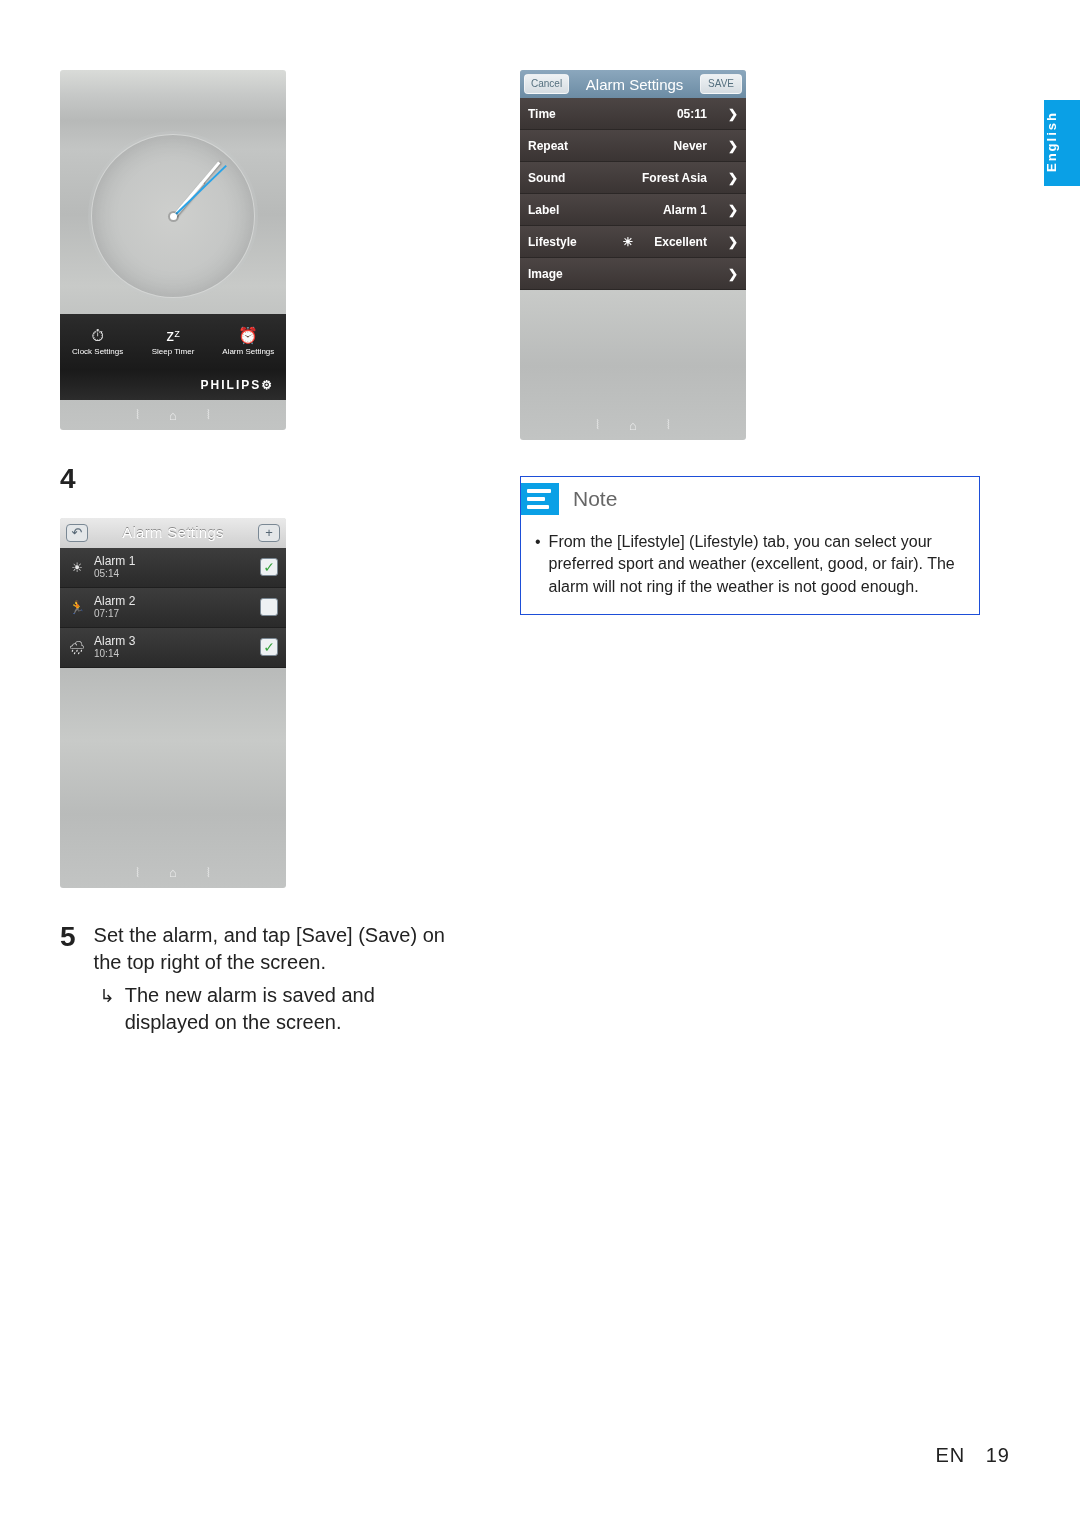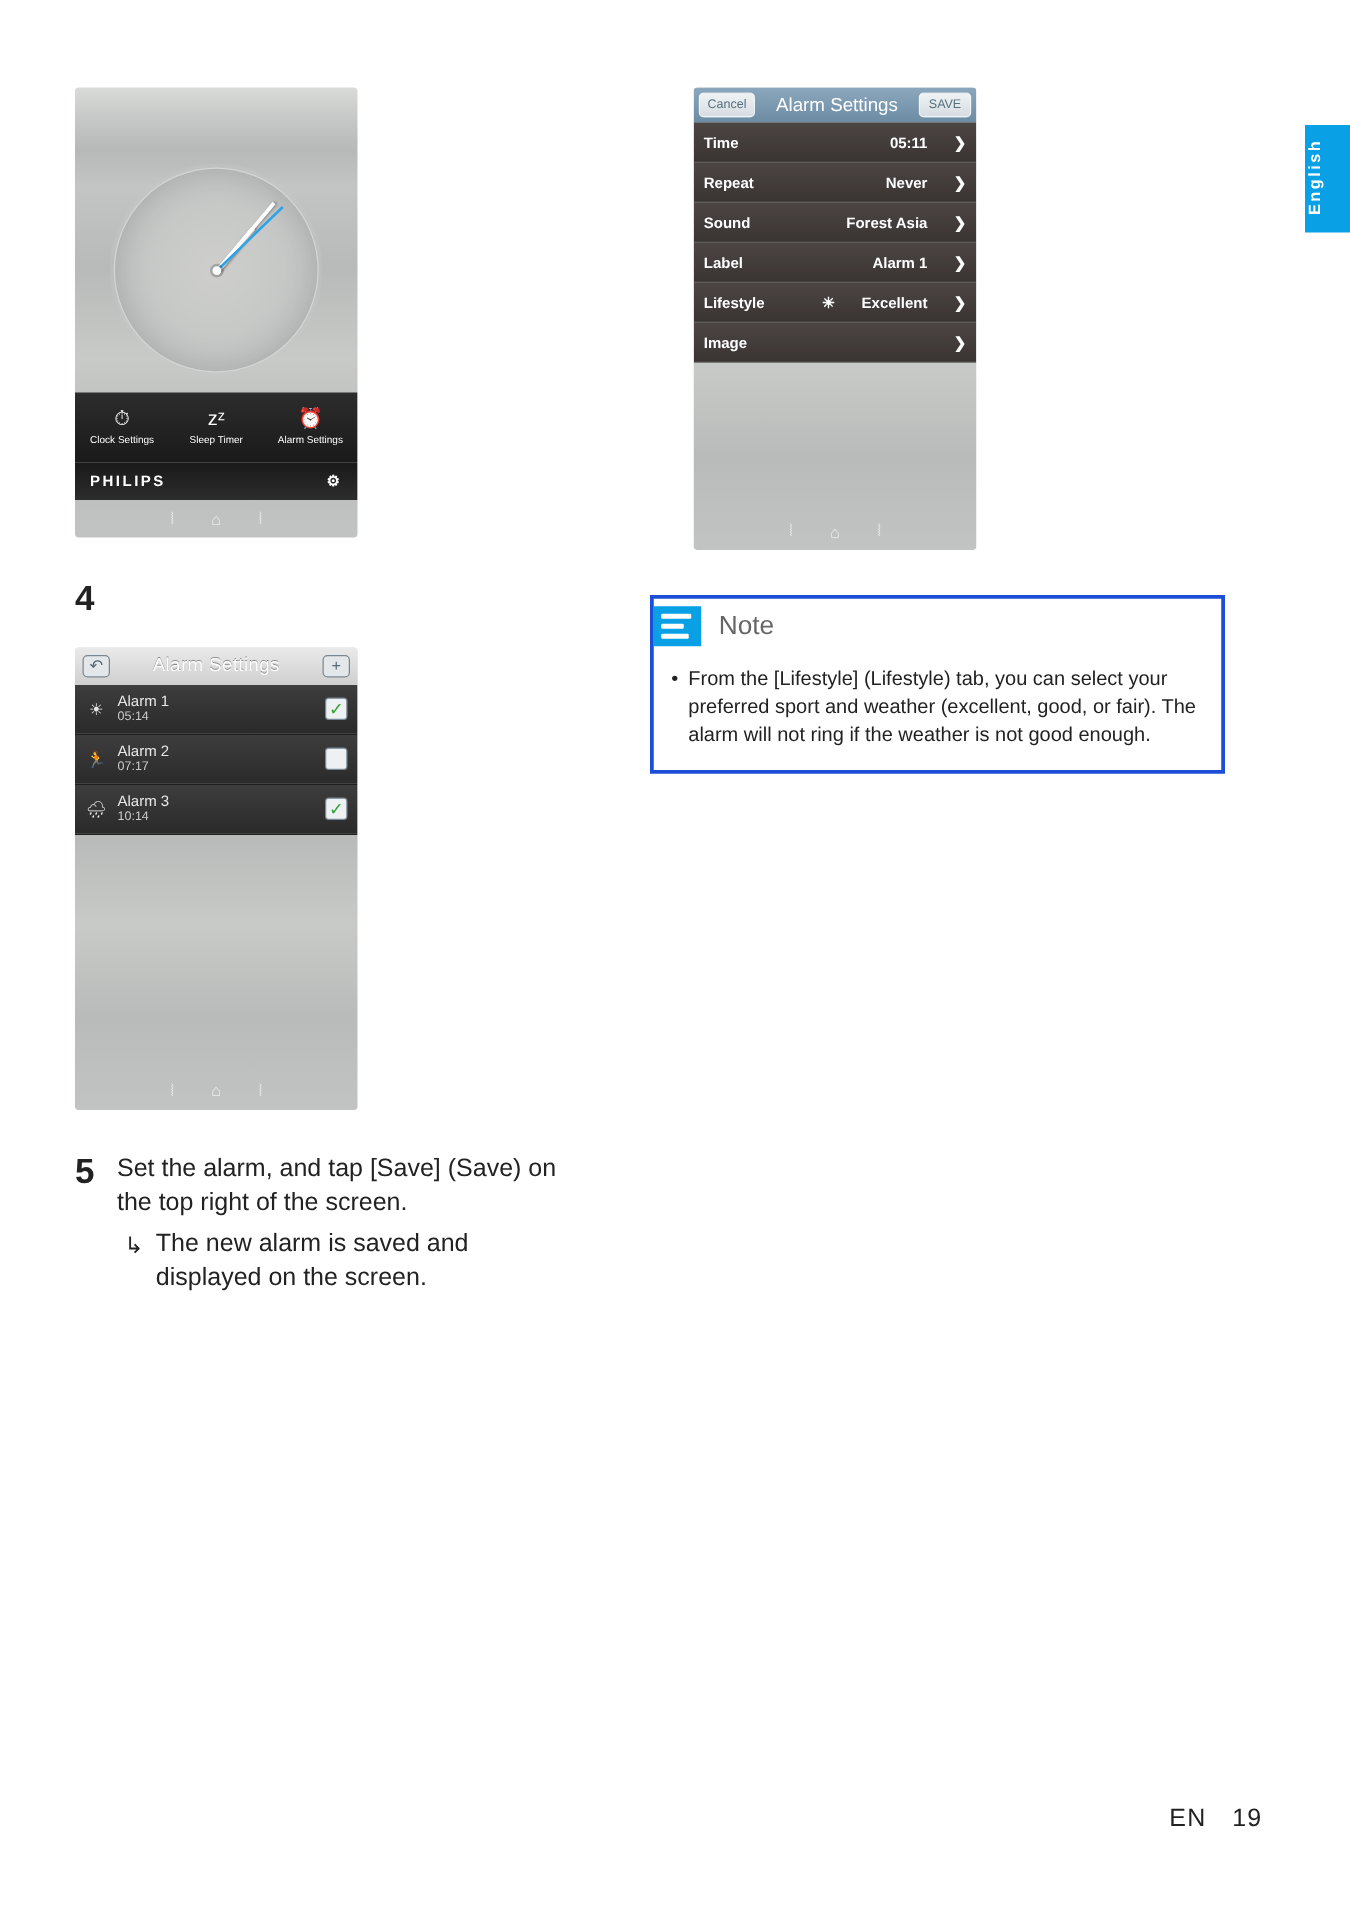--- a/index.html
+++ b/index.html
@@ -118,21 +118,21 @@
   .tab-bar-item .ico { font-size: 16px; line-height: 1; }
   .brand-bar {
     position: absolute;
     bottom: 30px;
     left: 0; right: 0;
     height: 30px;
     background: linear-gradient(#1a1a1a 0%, #2c2c2c 100%);
     color: #fff;
     display: flex;
     align-items: center;
-    justify-content: space-between;
+    justify-content: flex-end;
     padding: 0 12px;
     font-size: 12px;
     letter-spacing: 2px;
     font-weight: 700;
   }
   .nav-bottom {
     position: absolute;
     bottom: 0; left: 0; right: 0;
     height: 30px;
     display: flex;
@@ -217,21 +217,20 @@
     line-height: 16px;
     text-align: center;
   }
   .ss2 .nav-bottom, .ss3 .nav-bottom { bottom: 0; }
   
   .ss3 {
     height: 370px;
     border-radius: 3px;
     overflow: hidden;
     position: relative;
-    margin-left: 35px;
   }
   .hdr3 {
     height: 28px;
     display: flex;
     align-items: center;
     justify-content: space-between;
     background: linear-gradient(180deg, #8ba7bd 0%, #6c8ca4 100%);
     color: #fff;
     font-size: 15px;
     padding: 0 4px;
@@ -269,21 +268,21 @@
   }
   .toggle {
     width: 22px; height: 18px;
     border: 1px solid #7a8894;
     border-radius: 3px;
     background: #eef1f3;
   }
   .chev { color: #fff; font-size: 12px; font-weight: 900; }
   
   .note-box {
-    border: 3px solid #1d4ed8;
+    border: 1px solid #1d4ed8;
     margin-top: 36px;
   }
   .note-hdr {
     display: flex;
     align-items: center;
     gap: 14px;
     padding: 6px 0;
   }
   .note-icon {
     width: 38px; height: 32px;

